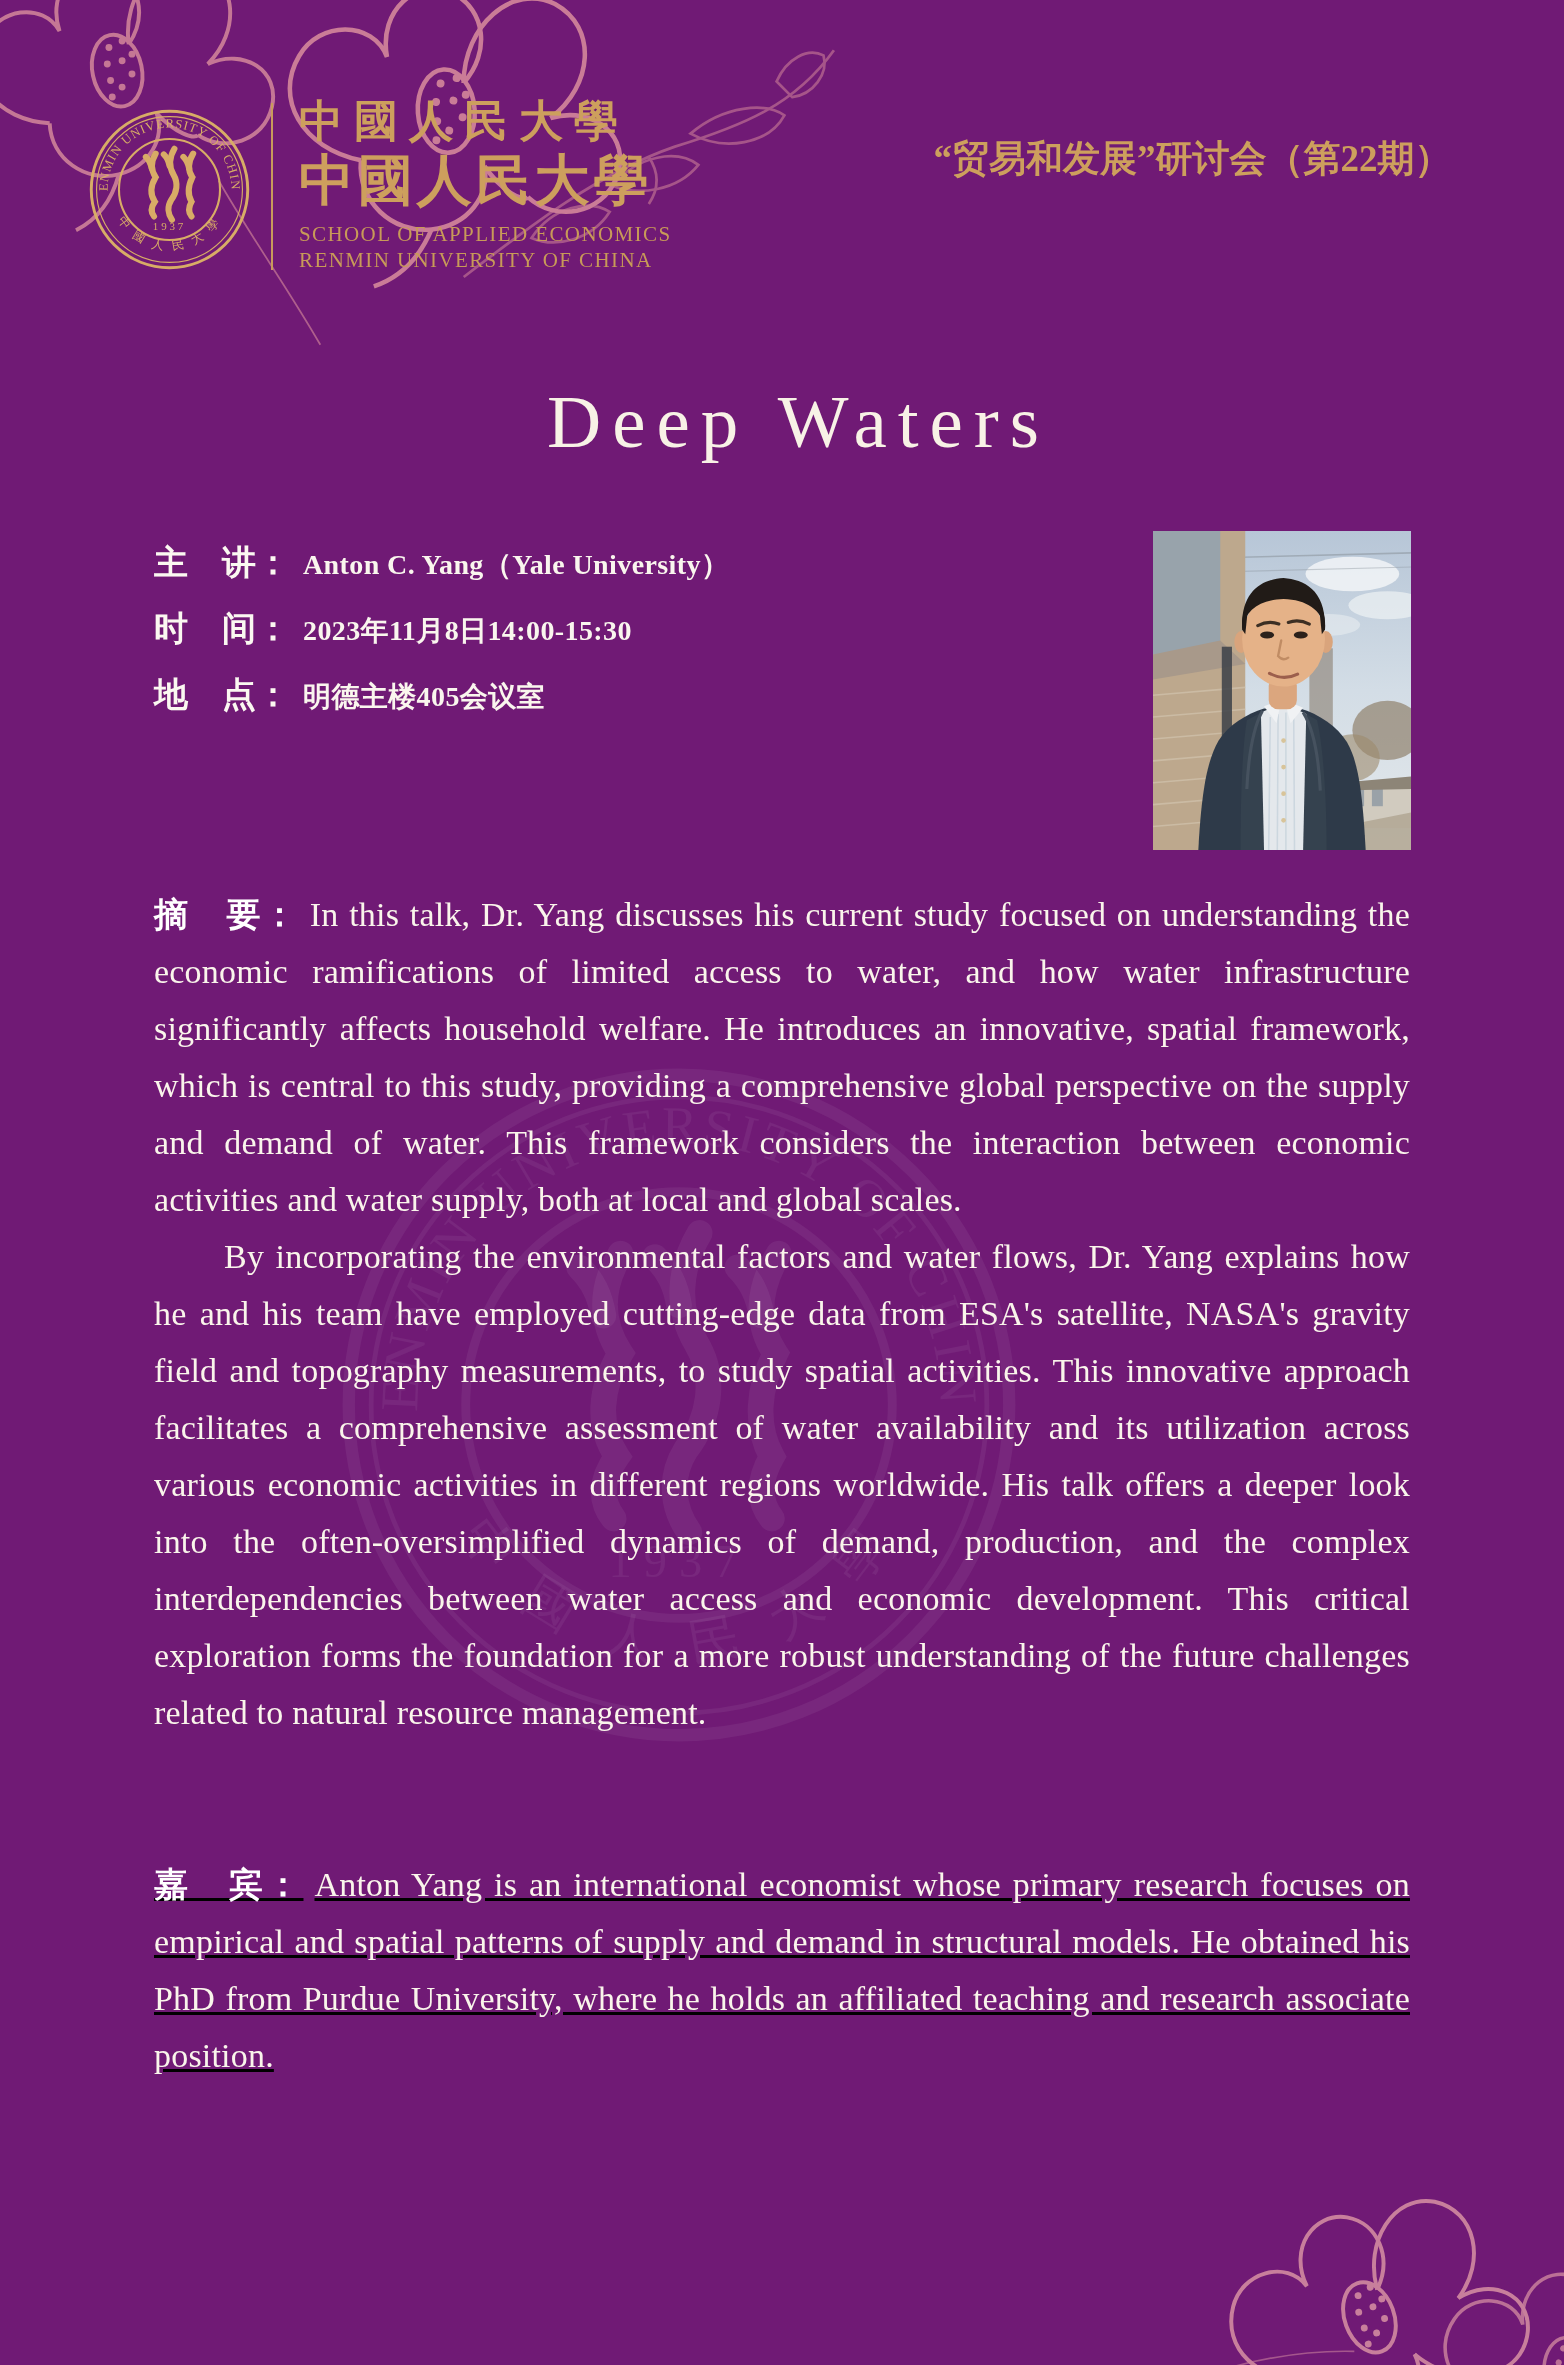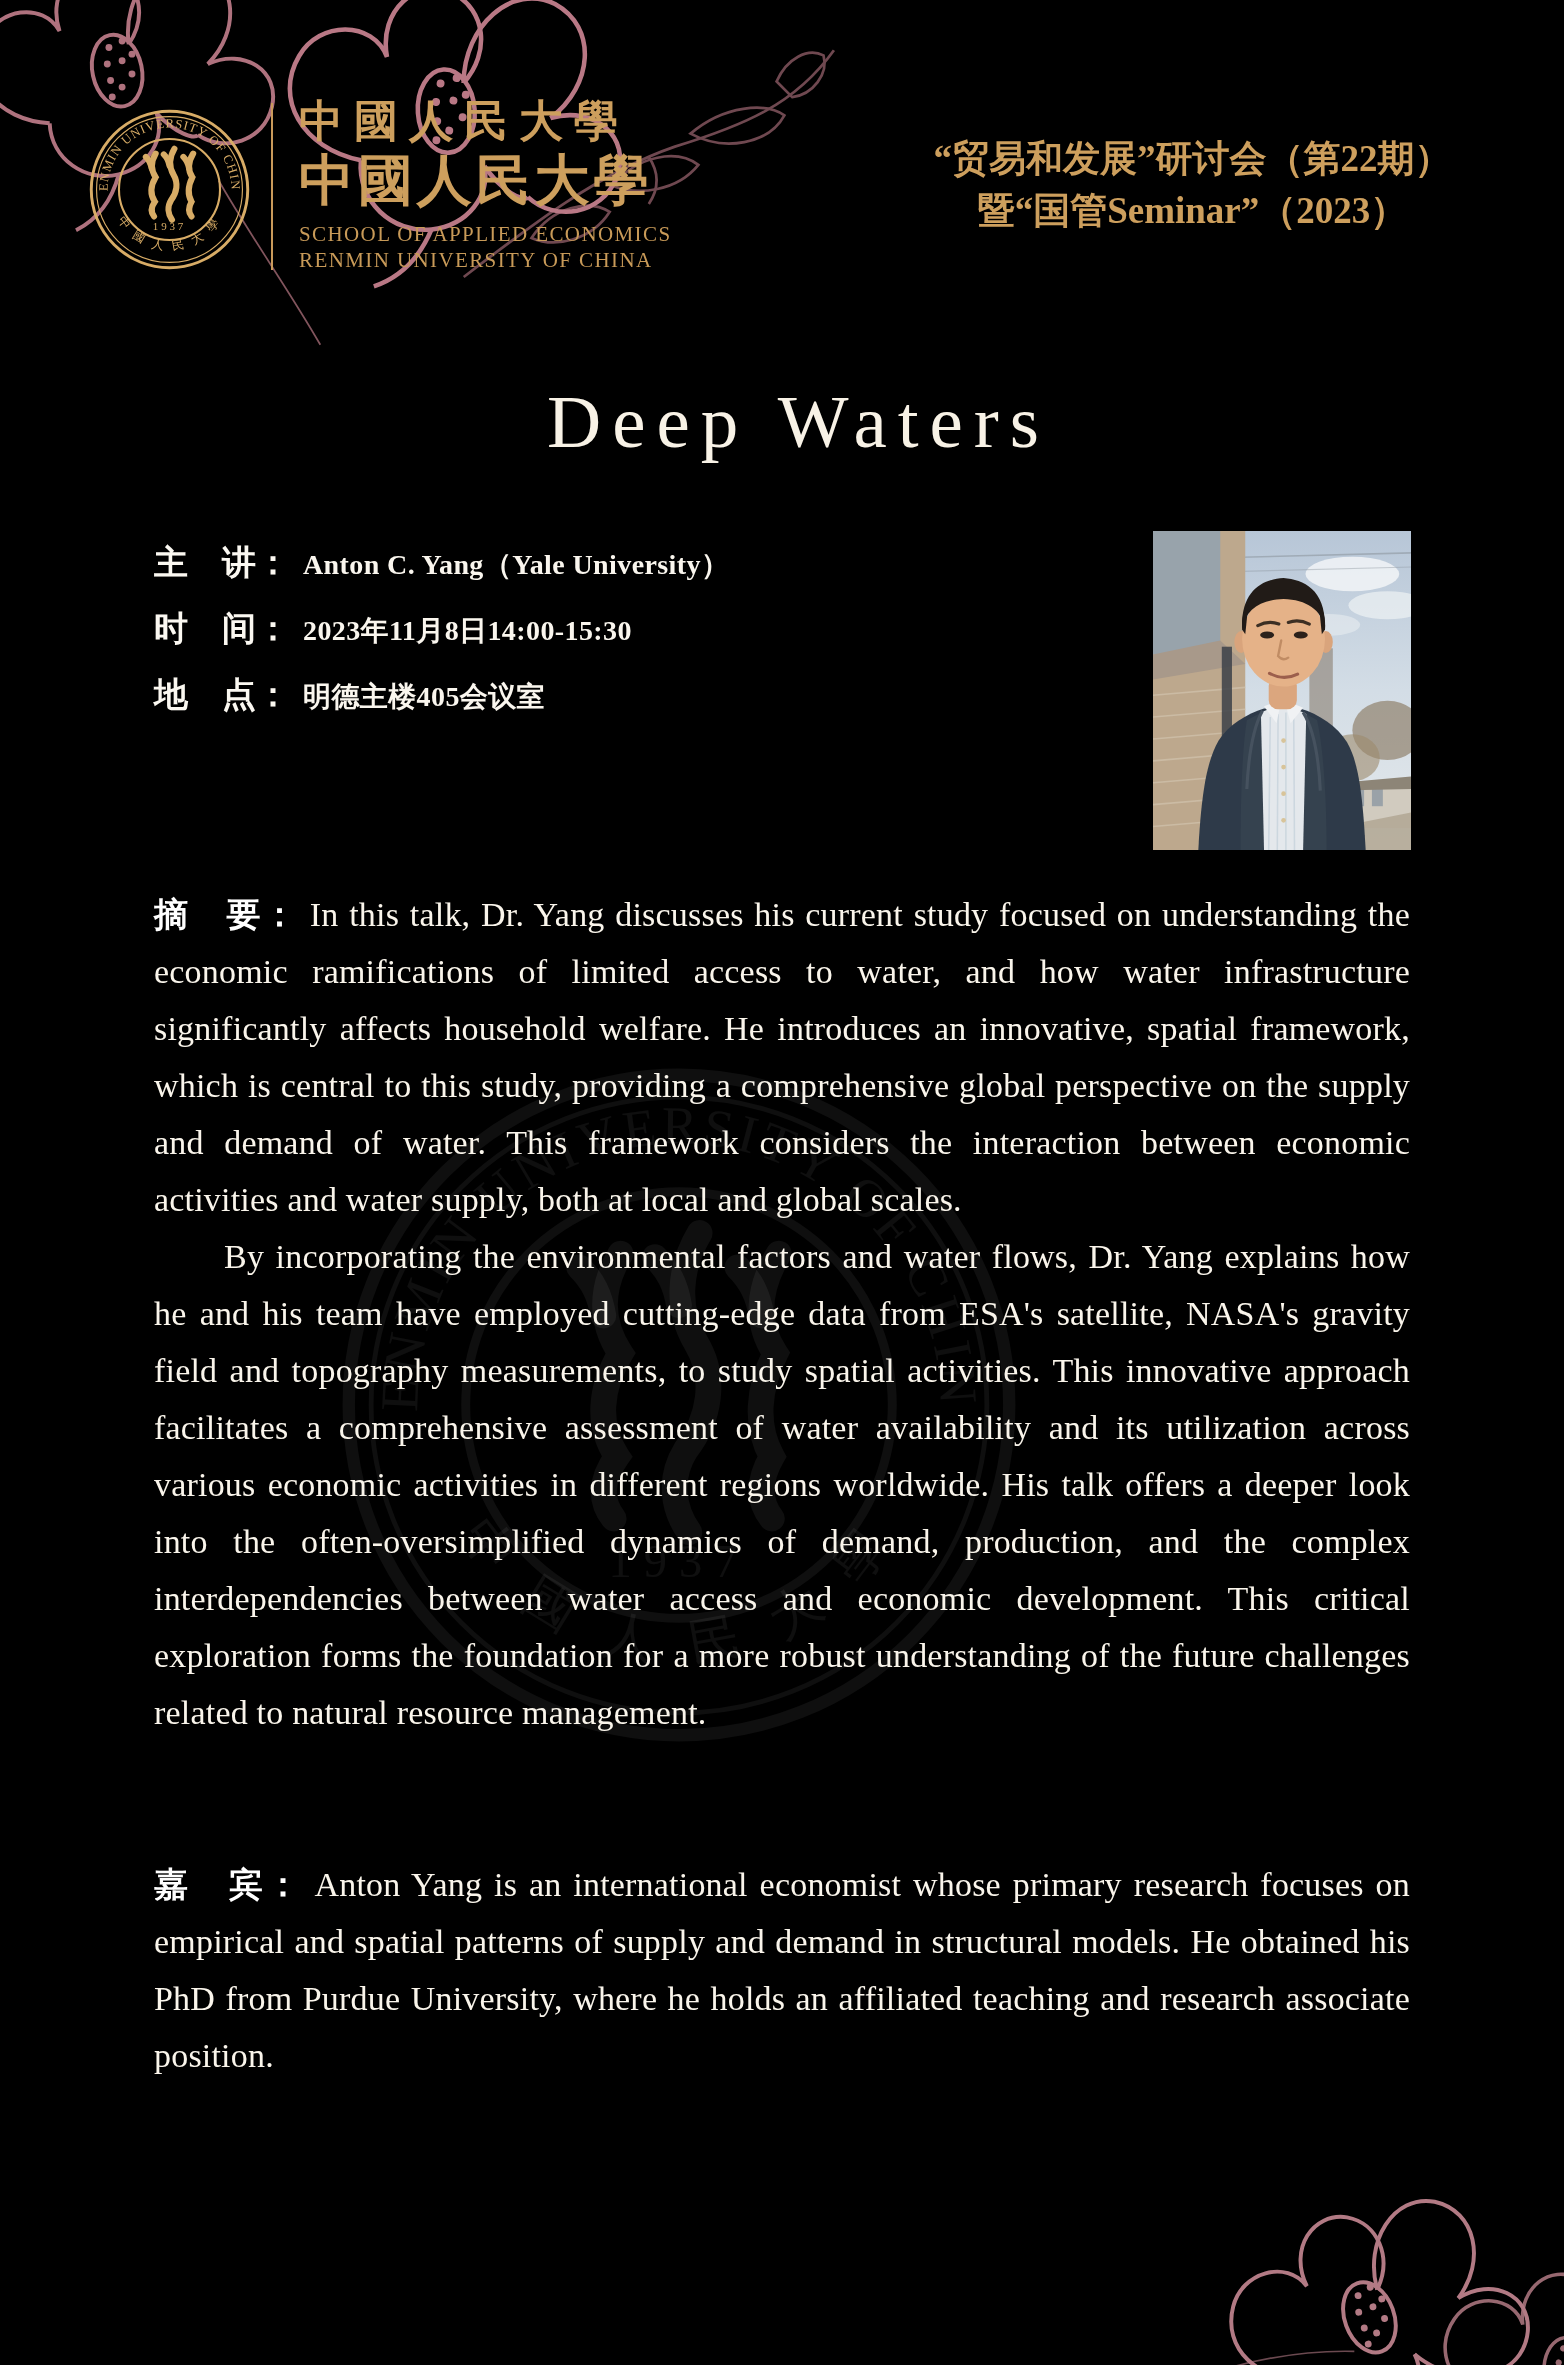--- a/index.html
+++ b/index.html
@@ -1,18 +1,18 @@
 <!DOCTYPE html>
 <html style="font-size:12.5px"><head>
 <meta charset="utf-8">
 <style>
   html,body{margin:0;padding:0;background:#7c1420;}
   .page{
     position:relative;width:1565px;height:2366px;overflow:hidden;
-    background:#000000;
+    background:#701a75;
     font-family:"Liberation Serif","DejaVu Serif",serif;
   }
   
   .flower-tl{position:absolute;left:-15.6px;top:-23.5px;color:#DA8E9D;opacity:.85;}
   .flower-br{position:absolute;right:-23.5px;bottom:-31px;color:#DF99A6;opacity:.8;}
   
   .seal{position:absolute;left:88px;top:108px;width:163px;height:163px;color:#D8AC66;}
   .divider{position:absolute;left:271px;top:103px;width:2.3px;height:167px;background:#C99A5B;}
   .logo-text{position:absolute;left:299px;top:97px;width:595px;color:#CD9F5D;}
   .logo-calligraphy{display:block;font-size:44px;font-weight:600;letter-spacing:11px;line-height:49px;}
@@ -136,21 +136,20 @@
 
   <div class="logo-text">
     <span class="logo-calligraphy">中國人民大學</span>
     <span class="logo-school-cn">中國人民大學</span>
     <span class="logo-en first">SCHOOL OF APPLIED ECONOMICS</span>
     <span class="logo-en">RENMIN UNIVERSITY OF CHINA</span>
   </div>
 
   <div class="series">
     <span>“贸易和发展”研讨会（第22期）</span>
-    <span>暨“国管Seminar”（2023）</span>
   </div>
 
   <h1 class="title">Deep Waters</h1>
 
   <section class="info">
     <div class="info-row">
       <span class="info-label">主　讲：</span>
       <span class="info-value">Anton C. Yang（Yale University）</span>
     </div>
     <div class="info-row">

